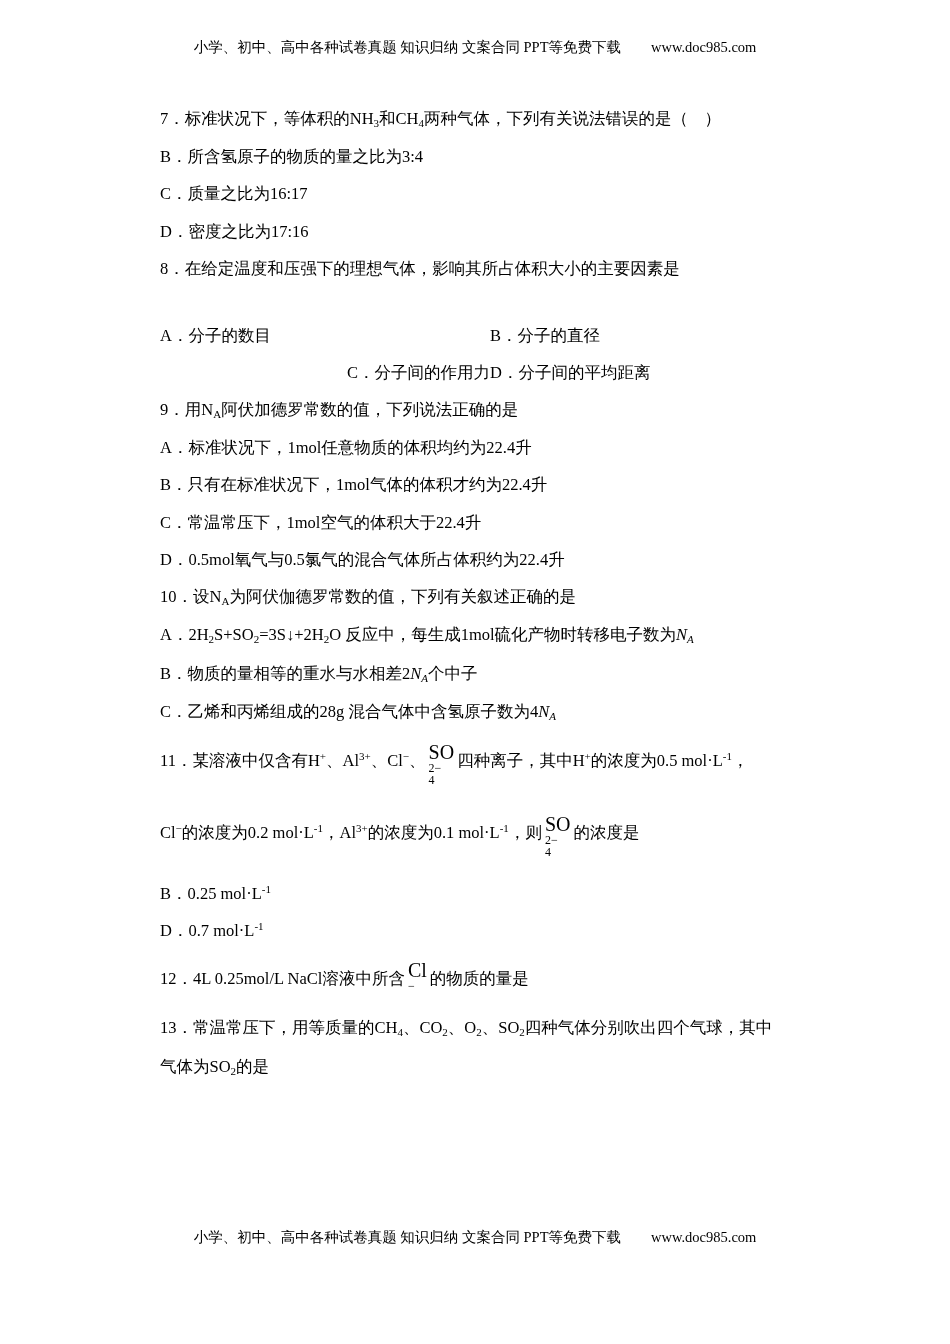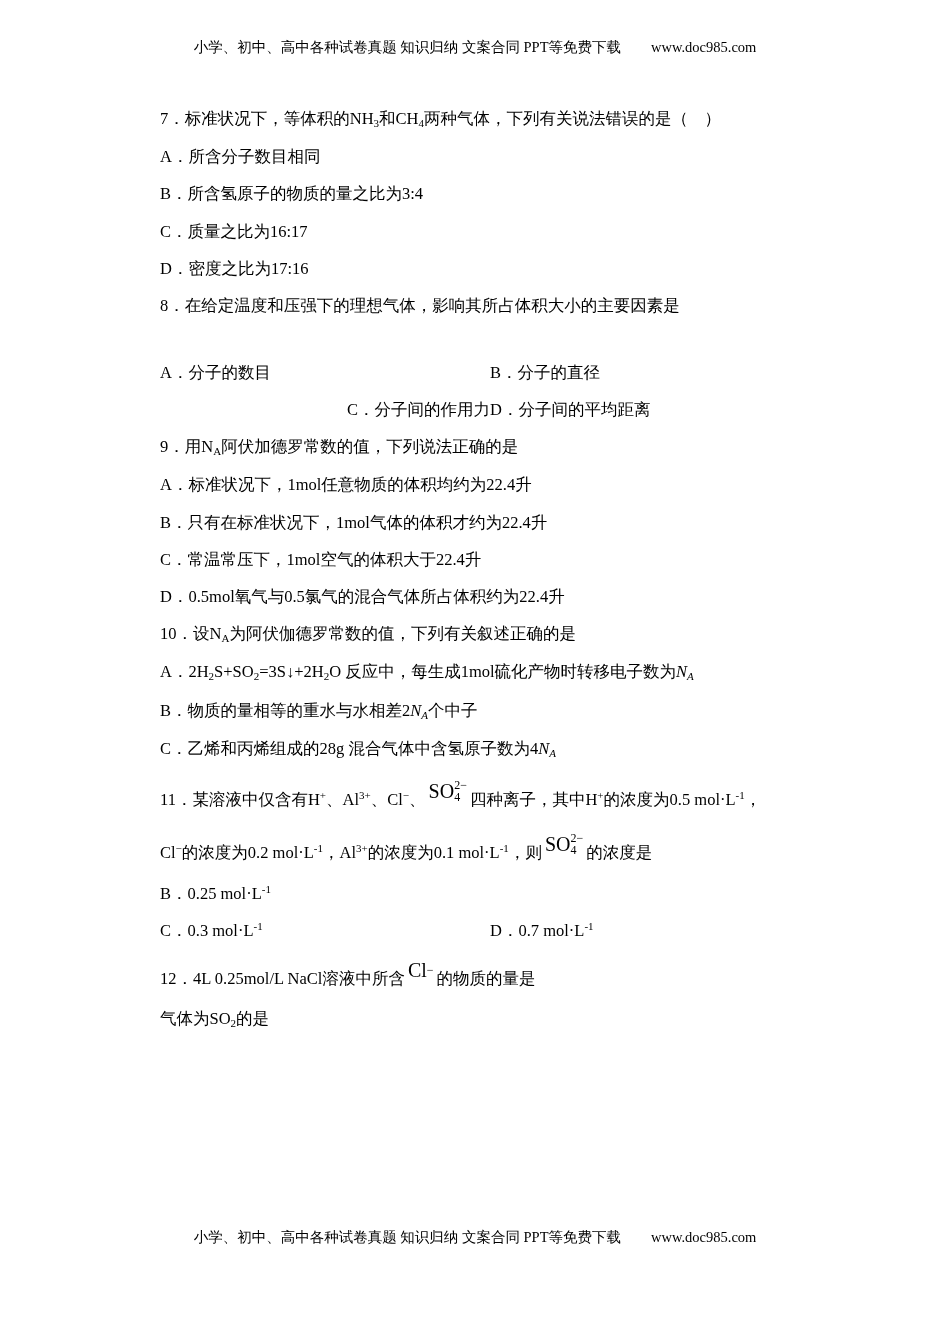--- a/index.html
+++ b/index.html
@@ -22,40 +22,37 @@
     font-size:16.5px;
   }
   .line { display:flex; align-items:baseline; padding:7px 0; line-height:1.4; }
   .line.tall { padding-top:18px; padding-bottom:10px; }
   .cell { display:inline-block; }
   .seg-n  { }
   .seg-sub  { font-size:11px; vertical-align:-3px; }
   .seg-sup  { font-size:11px; vertical-align:6px; }
   .seg-i    { font-style:italic; }
   .seg-isub { font-style:italic; font-size:11px; vertical-align:-3px; }
-  .stack { display:inline-flex; align-items:center; transform:translateY(-7px); margin:0 3px; }
+  .stack { display:inline-flex; align-items:flex-start; transform:translateY(-7px); margin:0 3px;flex-direction:column; }
   .stack-base { font-size:20px; line-height:1; }
   .stack-col { display:inline-flex; flex-direction:column; line-height:1; justify-content:center; }
   .stack-sup { font-size:12px; }
   .stack-sub { font-size:12px; }
 </style>
 </head>
 <body>
 
 <div class="page-header">
   <span>小学、初中、高中各种试卷真题 知识归纳 文案合同 PPT等免费下载</span><span class="url">www.doc985.com</span>
 </div>
 
 <div class="content">
     <div class="question">
       <div class="line">
         <span class="cell"><span class="seg-n">7．标准状况下，等体积的NH</span><span class="seg-sub">3</span><span class="seg-n">和CH</span><span class="seg-sub">4</span><span class="seg-n">两种气体，下列有关说法错误的是（　）</span></span>
-      </div>
-      <div class="line">
-        <span class="cell"><span class="seg-n">A．所含分子数目相同</span></span>
       </div>
       <div class="line">
         <span class="cell"><span class="seg-n">B．所含氢原子的物质的量之比为3:4</span></span>
       </div>
       <div class="line">
         <span class="cell"><span class="seg-n">C．质量之比为16:17</span></span>
       </div>
       <div class="line">
         <span class="cell"><span class="seg-n">D．密度之比为17:16</span></span>
       </div>
@@ -120,37 +117,39 @@
             <span class="stack-col">
               <span class="stack-sup">2−</span>
               <span class="stack-sub">4</span>
             </span>
           </span><span class="seg-n">的浓度是</span></span>
       </div>
       <div class="line">
         <span class="cell"><span class="seg-n">B．0.25 mol·L</span><span class="seg-sup">-1</span></span>
       </div>
       <div class="line">
-        <span class="cell" style="width: 330px;"><span class="seg-n">C．0.3 mol·L</span><span class="seg-sup">-1</span></span>
         <span class="cell"><span class="seg-n">D．0.7 mol·L</span><span class="seg-sup">-1</span></span>
       </div>
     </div>
     <div class="question">
       <div class="line tall">
         <span class="cell"><span class="seg-n">12．4L 0.25mol/L NaCl溶液中所含</span><span class="stack">
             <span class="stack-base">Cl</span>
             <span class="stack-col">
               <span class="stack-sup">−</span>
               <span class="stack-sub"></span>
             </span>
           </span><span class="seg-n">的物质的量是</span></span>
       </div>
     </div>
     <div class="question">
       <div class="line">
+        <span class="cell"><span class="seg-n">13．常温常压下，用等质量的CH</span><span class="seg-sub">4</span><span class="seg-n">、CO</span><span class="seg-sub">2</span><span class="seg-n">、O</span><span class="seg-sub">2</span><span class="seg-n">、SO</span><span class="seg-sub">2</span><span class="seg-n">四种气体分别吹出四个气球，其中</span></span>
+      </div>
+      <div class="line">
         <span class="cell"><span class="seg-n">气体为SO</span><span class="seg-sub">2</span><span class="seg-n">的是</span></span>
       </div>
     </div>
   </div>
 
 <div class="page-footer">
   <span>小学、初中、高中各种试卷真题 知识归纳 文案合同 PPT等免费下载</span><span class="url">www.doc985.com</span>
 </div>
 
 </body></html>

